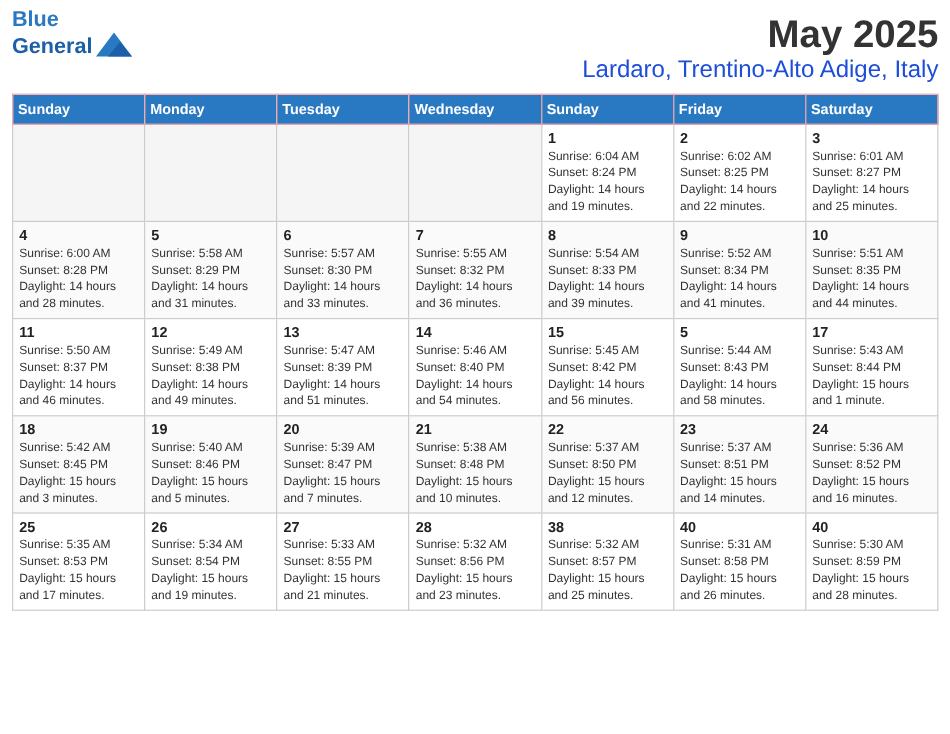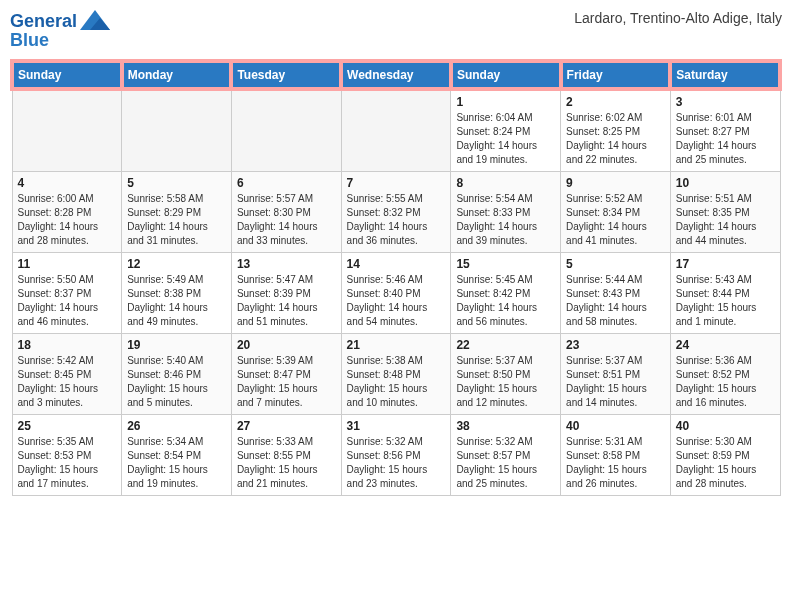--- a/index.html
+++ b/index.html
@@ -22,36 +22,36 @@
     }
     .title-area {
       text-align: right;
     }
     .month-title {
       font-size: 32px;
       font-weight: bold;
       color: #333;
     }
     .location-title {
-      font-size: 14px;
-      color: #404040;
+      font-size: 20px;
+      color: #1d4ed8;
     }
     .calendar {
       width: 100%;
       border-collapse: collapse;
       font-size: 10.5px;
     }
     .calendar th {
       background: #2979c2;
       color: #fff;
       padding: 5px 4px;
       text-align: left;
       font-size: 12px;
       font-weight: bold;
-      border: 4px solid #fca5a5;
+      border: 1px solid #fca5a5;
     }
     .calendar td {
       border: 1px solid #ccc;
       vertical-align: top;
       padding: 4px 5px;
       width: 110px;
       min-height: 80px;
       background: #fff;
     }
     .calendar td.empty {
@@ -71,31 +71,32 @@
     .calendar tr:nth-child(even) td:not(.empty) {
       background: #fafafa;
     }
   </style>
 </head>
 <body>
 
 <div class="header-area">
   <div class="logo">
     <div>
+      <div style="font-size:18px;font-weight:bold;color:#2979c2;margin-top:-4px;">Blue</div>
       <div style="display:flex;align-items:center;">
         <span style="font-size:18px;font-weight:bold;color:#1a5fa8;line-height:1.2;">General</span>
         <svg width="30" height="24" viewBox="0 0 30 24" style="margin-left:3px;">
           <polygon points="0,20 15,0 30,20" fill="#2979c2"></polygon>
           <polygon points="10,20 20,8 30,20" fill="#1a5fa8"></polygon>
         </svg>
       </div>
-      <div style="font-size:18px;font-weight:bold;color:#2979c2;margin-top:-4px;">Blue</div>
     </div>
   </div>
   <div class="title-area">
+    <div class="month-title">May 2025</div>
     <div class="location-title">Lardaro, Trentino-Alto Adige, Italy</div>
   </div>
 </div>
 
 <table class="calendar">
   <thead>
     <tr>
     <th>Sunday</th>
         <th>Monday</th>
         <th>Tuesday</th>
@@ -221,21 +222,21 @@
         </td>
         <td>
           <div class="day-num">26</div>
           <div class="cell-text">Sunrise: 5:34 AM<br>Sunset: 8:54 PM<br>Daylight: 15 hours<br>and 19 minutes.</div>
         </td>
         <td>
           <div class="day-num">27</div>
           <div class="cell-text">Sunrise: 5:33 AM<br>Sunset: 8:55 PM<br>Daylight: 15 hours<br>and 21 minutes.</div>
         </td>
         <td>
-          <div class="day-num">31</div>
+          <div class="day-num">28</div>
           <div class="cell-text">Sunrise: 5:32 AM<br>Sunset: 8:56 PM<br>Daylight: 15 hours<br>and 23 minutes.</div>
         </td>
         <td>
           <div class="day-num">38</div>
           <div class="cell-text">Sunrise: 5:32 AM<br>Sunset: 8:57 PM<br>Daylight: 15 hours<br>and 25 minutes.</div>
         </td>
         <td>
           <div class="day-num">40</div>
           <div class="cell-text">Sunrise: 5:31 AM<br>Sunset: 8:58 PM<br>Daylight: 15 hours<br>and 26 minutes.</div>
         </td>

